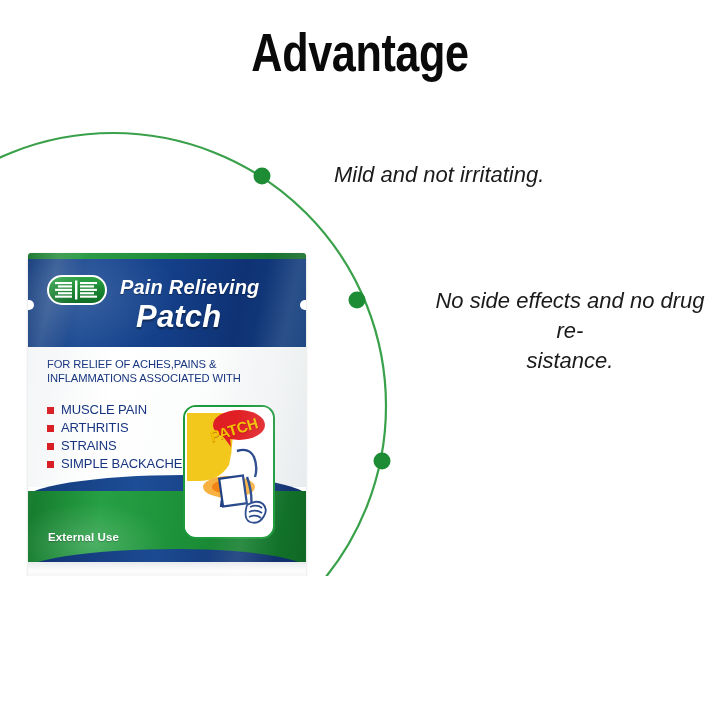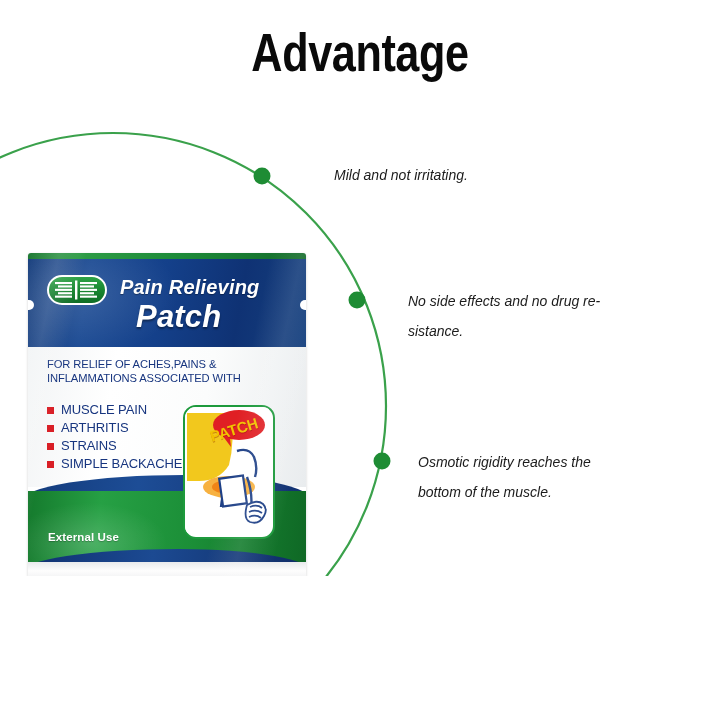--- a/index.html
+++ b/index.html
@@ -41,27 +41,27 @@
     top: 0;
     width: 720px;
     height: 720px;
   }
 
   
   .feature-text {
     position: absolute;
     font-family: "Liberation Sans", sans-serif;
     font-style: italic;
-    font-size: 14px;
+    font-size: 22px;
     line-height: 30px;
     color: #1b1b1b;
     white-space: pre-line;
   }
   #feature-0 { left: 334px; top: 160px; width: 330px; }
-  #feature-1 { left: 408px; top: 286px; width: 300px; }
+  #feature-1 { left: 420px; top: 286px; width: 300px; text-align: center; }
   #feature-2 { left: 418px; top: 447px; width: 288px; }
   #feature-3 { left: 312px; top: 616px; width: 330px; }
 
   
   #package {
     position: absolute;
     left: 28px;
     top: 253px;
     width: 278px;
     height: 325px;
@@ -266,22 +266,20 @@
     <circle id="ring" cx="113" cy="406" r="273" fill="none" stroke="#3aa14b" stroke-width="2.2"></circle>
     <circle class="node" cx="262" cy="176" r="8.5" fill="#1e8c34"></circle>
     <circle class="node" cx="357" cy="300" r="8.5" fill="#1e8c34"></circle>
     <circle class="node" cx="382" cy="461" r="8.5" fill="#1e8c34"></circle>
     <circle class="node" cx="270" cy="632" r="8.5" fill="#1e8c34"></circle>
   </svg>
 
   <div class="feature-text" id="feature-0">Mild and not irritating.</div>
   <div class="feature-text" id="feature-1">No side effects and no drug re-
 sistance.</div>
-  <div class="feature-text" id="feature-2">Osmotic rigidity reaches the
-bottom of the muscle.</div>
 
   <div id="package">
     <div id="pkg-inner">
 
       <div class="pkg-topstrip"></div>
       <div class="pkg-header"></div>
       <div class="pkg-body"></div>
       <div class="pkg-wave-top"></div>
       <div class="pkg-green"></div>
       <div class="pkg-wave-bottom"></div>

